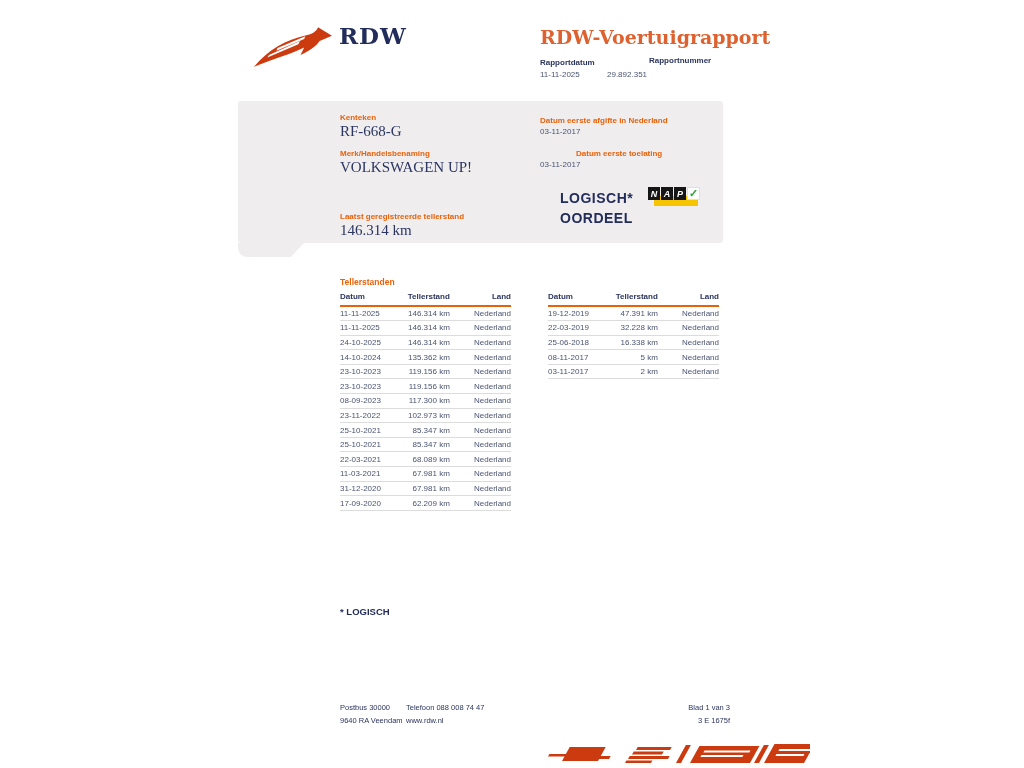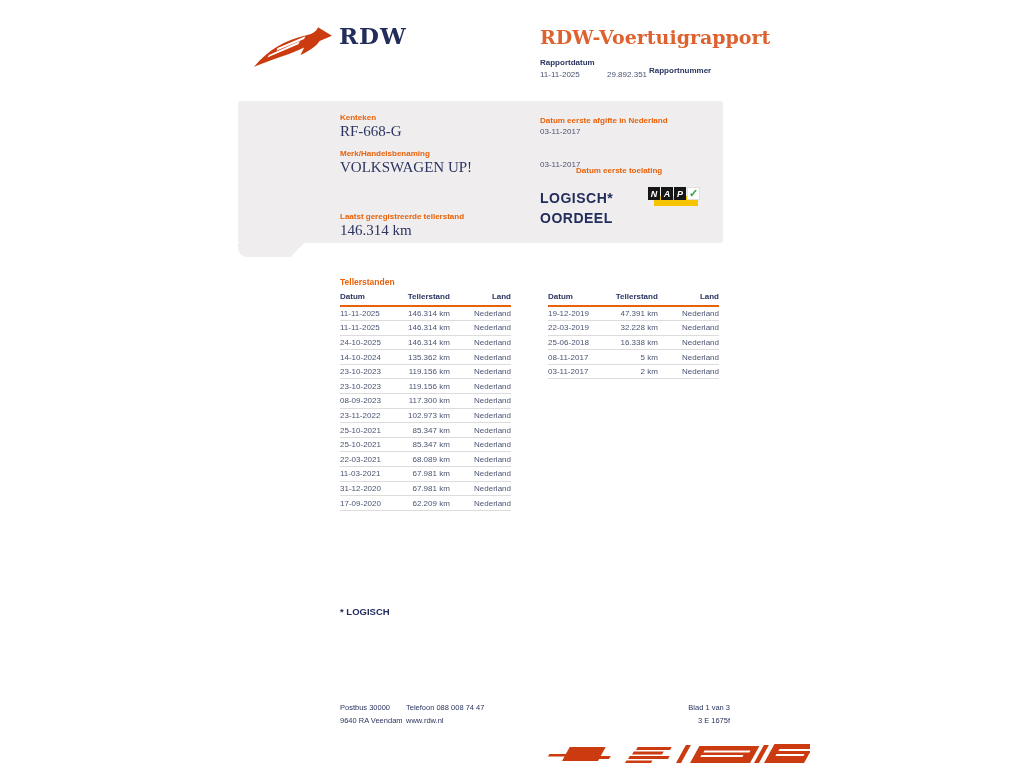--- a/index.html
+++ b/index.html
@@ -62,39 +62,39 @@
   <svg class="abs" style="left:253px; top:26px;" width="80" height="44" viewBox="0 0 150 82">
     <path d="M148,18 L122,2 C118,11 110,15 100,17 C62,25 26,46 2,76 C42,60 72,52 96,40 L89,54 C106,47 119,37 125,28 Z" fill="#cc3b0f"></path>
     <path d="M30,54 L88,28 L85,34 L27,59 Z" fill="#ffffff"></path>
     <path d="M46,41 L98,19 L96,24 L44,46 Z" fill="#ffffff"></path>
   </svg>
   <div class="abs wordmark">RDW</div>
 
   <div class="abs doc-title">RDW-Voertuigrapport</div>
   <div class="abs meta-label" style="left:540px; top:58px;">Rapportdatum</div>
   <div class="abs meta-value" style="left:540px; top:70px;">11-11-2025</div>
-  <div class="abs meta-label" style="left:607px; top:66px;padding-left:42px;">Rapportnummer</div>
+  <div class="abs meta-label" style="left:607px; top:56px;padding-left:42px;">Rapportnummer</div>
   <div class="abs meta-value" style="left:607px; top:70px;">29.892.351</div>
 
   <div class="abs graybox"></div>
   <div class="abs graybox-tail"></div>
 
   <div class="abs field-label" style="left:340px; top:113px;">Kenteken</div>
   <div class="abs field-value-lg" style="left:340px; top:123px;">RF-668-G</div>
   <div class="abs field-label" style="left:340px; top:149px;">Merk/Handelsbenaming</div>
   <div class="abs field-value-lg" style="left:340px; top:159px;">VOLKSWAGEN UP!</div>
   <div class="abs field-label" style="left:340px; top:212px;">Laatst geregistreerde tellerstand</div>
   <div class="abs field-value-lg" style="left:340px; top:222px;">146.314 km</div>
 
   <div class="abs field-label" style="left:540px; top:116px;">Datum eerste afgifte in Nederland</div>
   <div class="abs field-value-sm" style="left:540px; top:127px;">03-11-2017</div>
-  <div class="abs field-label" style="left:540px; top:166px;padding-left:36px;">Datum eerste toelating</div>
+  <div class="abs field-label" style="left:540px; top:149px;padding-left:36px;">Datum eerste toelating</div>
   <div class="abs field-value-sm" style="left:540px; top:160px;">03-11-2017</div>
 
-  <div class="abs oordeel" style="left:540px; top:188px;">
+  <div class="abs oordeel" style="left:560px; top:188px;">
     <div>LOGISCH*</div>
     <div>OORDEEL</div>
   </div>
 
   <div class="abs nap">
     <div class="nap-yellow"></div>
     <div class="nap-squares">
       <div class="nap-sq">N</div>
       <div class="nap-sq">A</div>
       <div class="nap-sq">P</div>

